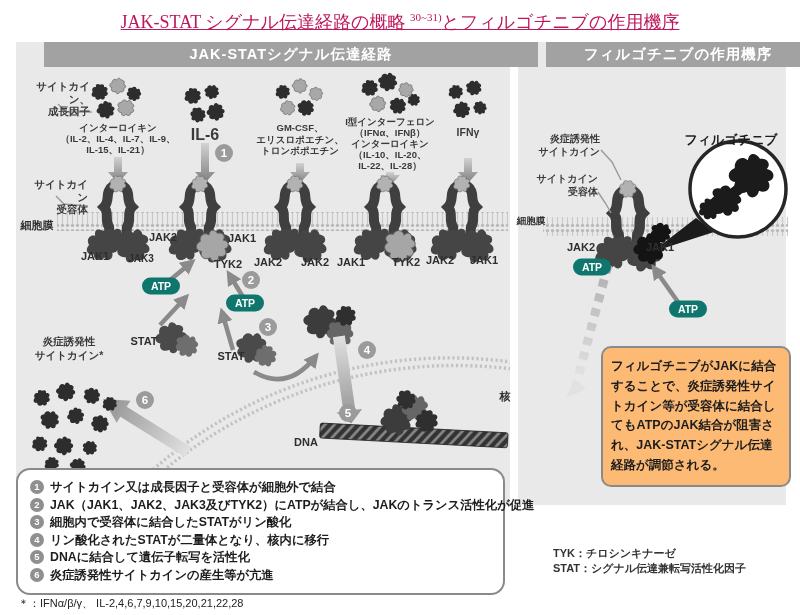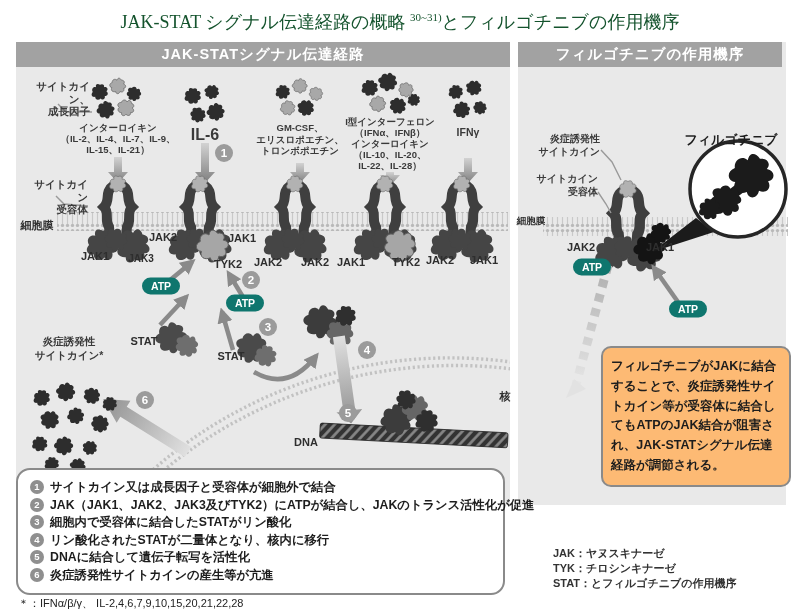--- a/index.html
+++ b/index.html
@@ -1,23 +1,23 @@
 <!DOCTYPE html>
 <html><head>
 <meta charset="utf-8">
 <style>
   html,body{margin:0;padding:0;background:#fff;}
   #stage{position:relative;width:800px;height:615px;background:#fff;overflow:hidden;
          font-family:"Liberation Sans","DejaVu Sans",sans-serif;}
   .title{position:absolute;top:10px;left:0;width:800px;text-align:center;
-         font-family:"Liberation Serif","DejaVu Serif",serif;font-size:18px;color:#14532d;}
+         font-family:"Liberation Serif","DejaVu Serif",serif;font-size:18px;color:#be185d;text-decoration:underline;}
   .title sup{font-size:11px;}
   .panel{position:absolute;background:#e9e9e9;}
   .panel-header{position:absolute;height:25px;background:#a2a2a2;color:#fff;font-weight:bold;
-                font-size:14.5px;text-align:center;line-height:25px;letter-spacing:1px;}
+                font-size:14.5px;text-align:center;line-height:25px;letter-spacing:1px;margin-left:28px;}
   #gfx{position:absolute;left:0;top:0;z-index:2;pointer-events:none;}
   .lbl{position:absolute;z-index:3;font-weight:bold;color:#3a3a3a;text-align:center;
        transform:translate(-50%,0);white-space:nowrap;}
   .clbl{position:absolute;z-index:3;font-weight:bold;color:#2e2e2e;transform:translate(-50%,-50%);white-space:nowrap;}
   .rlbl{position:absolute;z-index:3;font-weight:bold;color:#3a3a3a;text-align:right;}
   .atp{position:absolute;z-index:3;width:38px;height:17px;border-radius:9px;background:#0f766e;
        color:#fff;font-weight:bold;font-size:10.5px;text-align:center;line-height:17px;
        transform:translate(-50%,-50%);}
   .stepc{position:absolute;z-index:3;width:18px;height:18px;border-radius:50%;background:#9b9b9b;
        color:#fff;font-weight:bold;font-size:11.5px;text-align:center;line-height:18px;
@@ -329,18 +329,17 @@
       <div class="legend-text">DNAに結合して遺伝子転写を活性化</div>
     </div>
     <div class="legend-row">
       <div class="legend-num">6</div>
       <div class="legend-text">炎症誘発性サイトカインの産生等が亢進</div>
     </div>
   </div>
 
   <div class="foot" style="left:18px;top:596px;">＊：IFNα/β/γ、 IL-2,4,6,7,9,10,15,20,21,22,28</div>
   <div class="abbr" style="left:553px;top:546px;">
-    <div>JAK：ヤヌスキナーゼ</div>
     <div>TYK：チロシンキナーゼ</div>
-    <div>STAT：とフィルゴチニブの作用機序</div>
+    <div>STAT：シグナル伝達兼転写活性化因子</div>
   </div>
 
 </div>
 
 </body></html>

